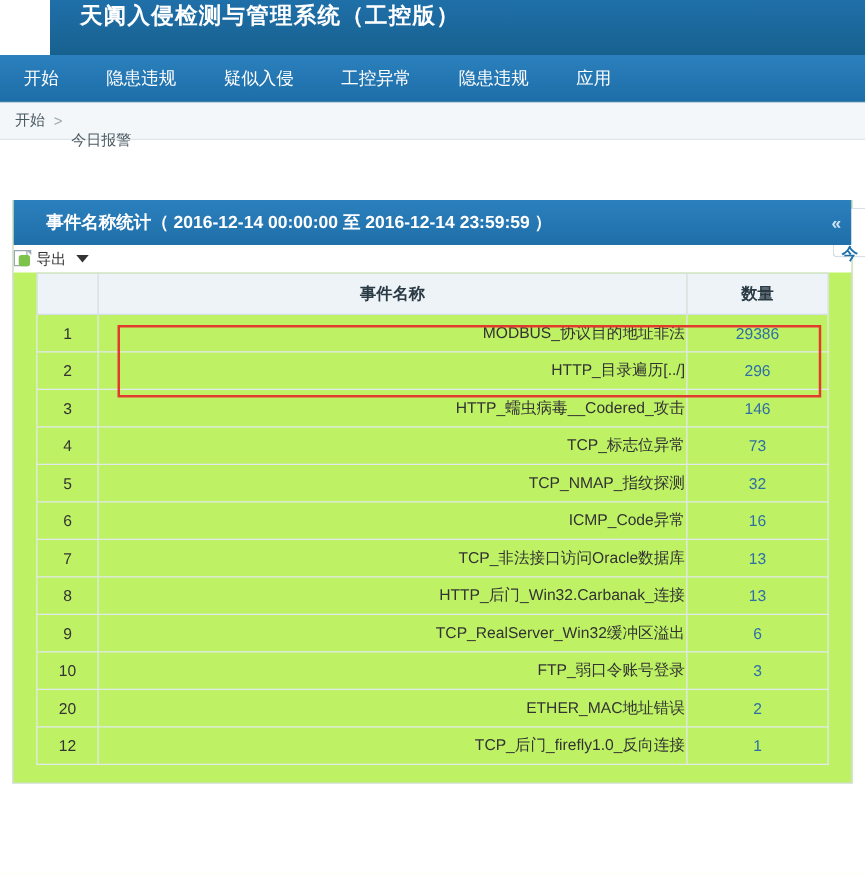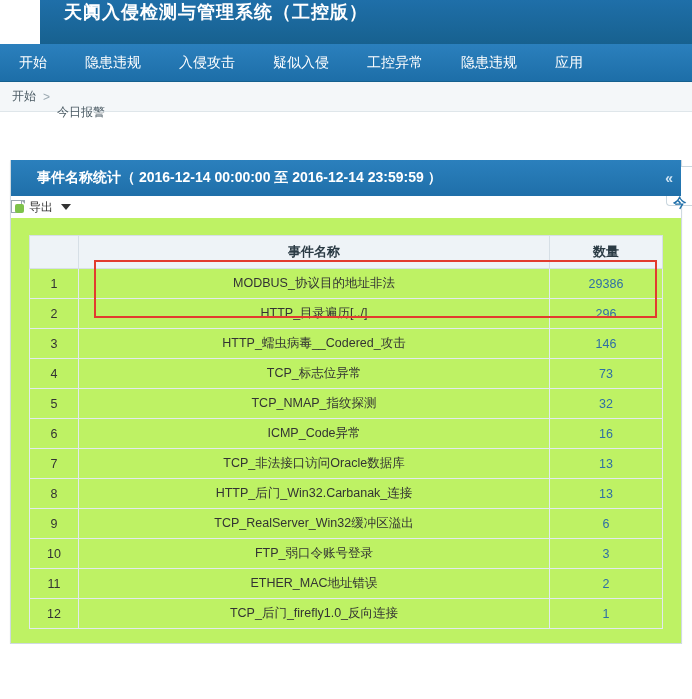--- a/index.html
+++ b/index.html
@@ -181,40 +181,40 @@
     margin-left: 8px;
     width: 0; height: 0;
     border-left: 5px solid transparent;
     border-right: 5px solid transparent;
     border-top: 6px solid #333333;
   }
 
   
   .data-table {
     width: calc(100% - 36px);
-    margin: 17px 18px 14px 18px;
+    margin: 0 18px 14px 18px;
     border-collapse: collapse;
     font-size: 12.5px;
     color: #333333;
   }
   .data-table th {
     background: #eef3f7;
     border: 1px solid #d6dfe6;
     height: 30px;
     font-weight: bold;
     color: #2a3a44;
     font-size: 13px;
   }
   .data-table td {
     border: 1px solid #e2e9ee;
     height: 27px;
     text-align: center;
   }
   .data-table td.col-idx { width: 46px; color: #333; }
-  .data-table td.col-name { text-align: center; border-radius: 11px; }
+  .data-table td.col-name { text-align: right; border-radius: 11px; }
   .data-table td.col-count {
     width: 110px;
     color: #2f6fa5;
   }
   .data-table th.col-idx { width: 46px; }
   .data-table th.col-count { width: 110px; }
   .data-table tr.first-row td {
     font-weight: normal;
   }
 
@@ -235,21 +235,20 @@
 </head>
 <body>
 
 <div class="titlebar">
   <span class="app-title">天阗入侵检测与管理系统（工控版）</span>
 </div>
 
 <div class="navbar">
   <div class="nav-item">开始</div>
   <div class="nav-item">隐患违规</div>
-  <div class="nav-item">入侵攻击</div>
   <div class="nav-item">疑似入侵</div>
   <div class="nav-item">工控异常</div>
   <div class="nav-item">隐患违规</div>
   <div class="nav-item">应用</div>
 </div>
 
 <div class="breadcrumb">
   <span class="crumb">开始</span>
   <span class="sep">&gt;</span>
   <span class="crumb current">今日报警</span>
@@ -331,21 +330,21 @@
           <td class="col-idx">9</td>
           <td class="col-name">TCP_RealServer_Win32缓冲区溢出</td>
           <td class="col-count">6</td>
         </tr>
         <tr>
           <td class="col-idx">10</td>
           <td class="col-name">FTP_弱口令账号登录</td>
           <td class="col-count">3</td>
         </tr>
         <tr>
-          <td class="col-idx">11</td>
+          <td class="col-idx">20</td>
           <td class="col-name">ETHER_MAC地址错误</td>
           <td class="col-count">2</td>
         </tr>
         <tr>
           <td class="col-idx">12</td>
           <td class="col-name">TCP_后门_firefly1.0_反向连接</td>
           <td class="col-count">1</td>
         </tr>
       </tbody>
     </table>

